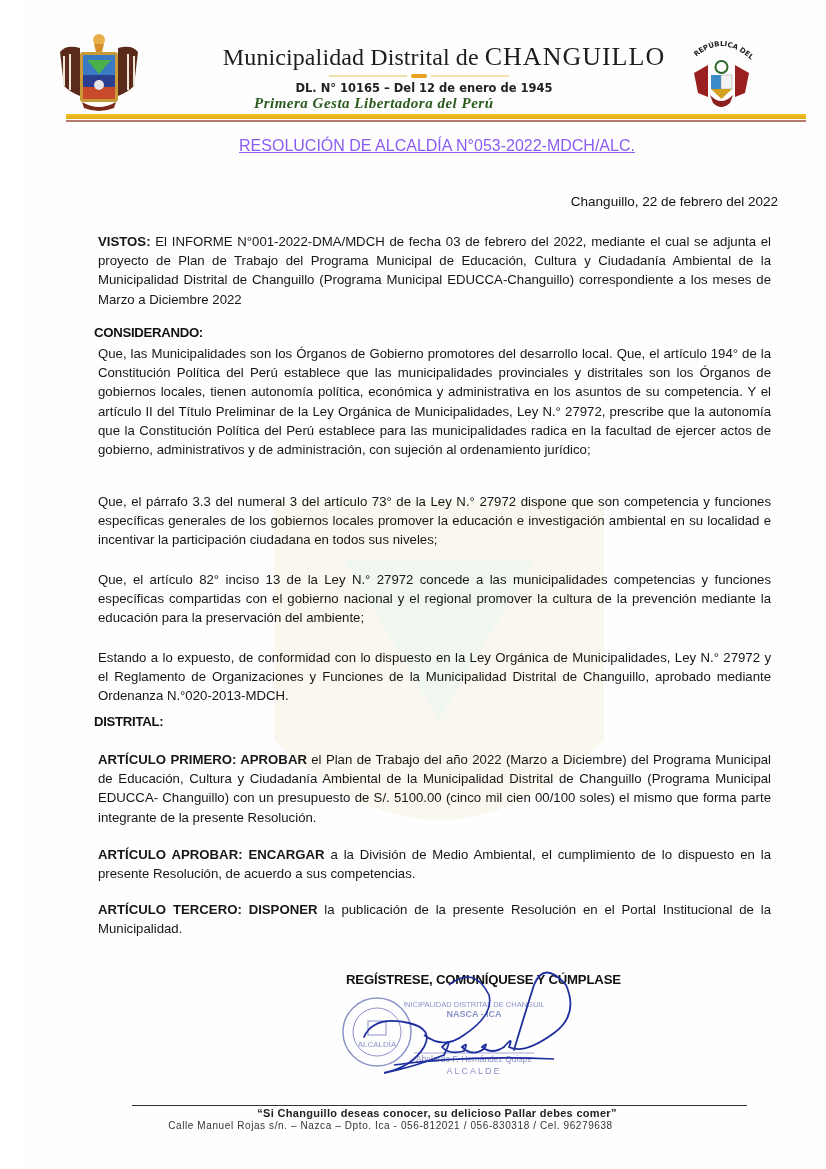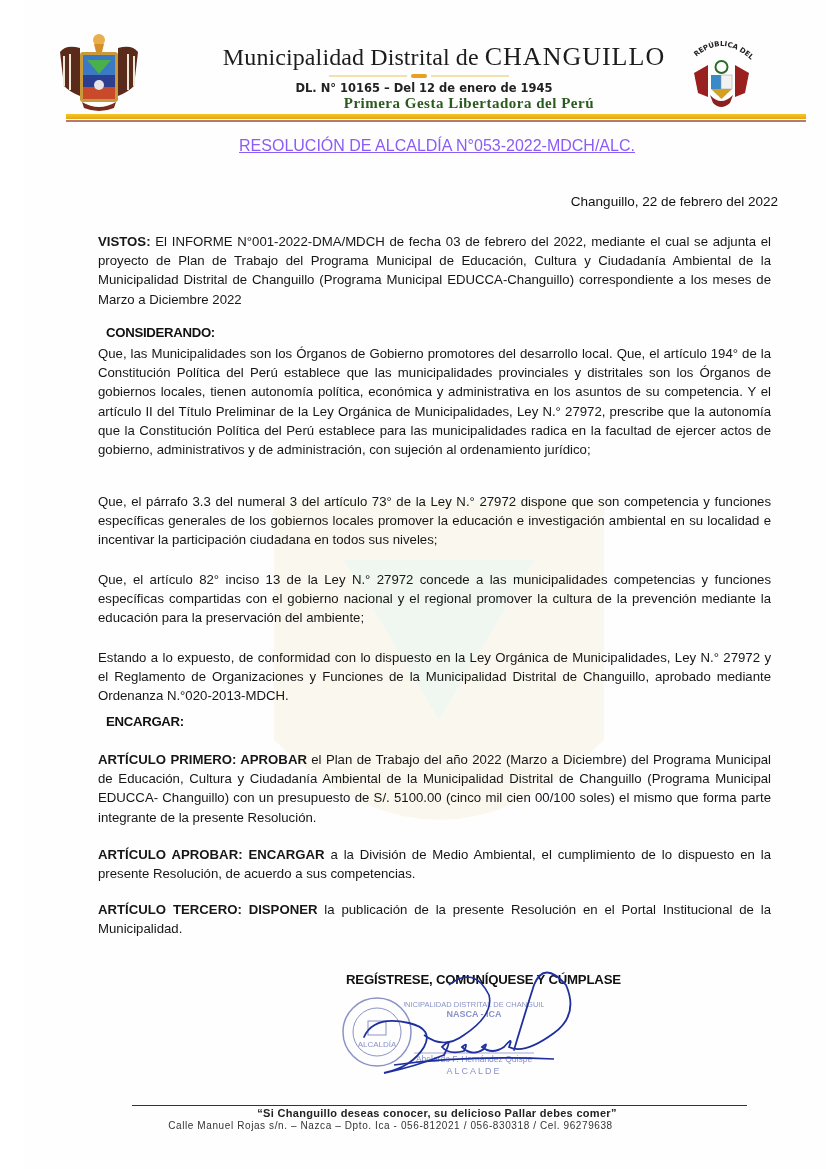--- a/index.html
+++ b/index.html
@@ -6,31 +6,31 @@
     body { width: 826px; height: 1169px; position: relative; overflow: hidden; font-family: "Liberation Sans", sans-serif; color: #1a1a1a; }
     .page { position: absolute; left: 0; top: 0; width: 826px; height: 1169px; background: #fefefe; margin-left: 24px; }
 
     
     .logo-left { position: absolute; left: 30px; top: 30px; width: 90px; height: 82px; }
     .logo-right { position: absolute; left: 660px; top: 35px; width: 75px; height: 78px; }
     .hdr-title { position: absolute; left: 185px; top: 42px; width: 470px; text-align: center; font-family: "Liberation Serif", serif; font-size: 24px; color: #1c1c1c; letter-spacing: 0.1px; white-space: nowrap; }
     .hdr-title .big { font-size: 26px; margin-left: 6px; letter-spacing: 1px; }
     .hdr-ornament { position: absolute; left: 305px; top: 73px; width: 180px; height: 6px; }
     .hdr-sub { position: absolute; left: 230px; top: 81px; width: 340px; text-align: center; font-family: "DejaVu Sans", sans-serif; font-weight: bold; font-size: 11.5px; color: #222; white-space: nowrap; }
-    .hdr-motto { position: absolute; left: 230px; top: 95px; width: 340px; text-align: right; font-family: "Liberation Serif", serif; font-weight: bold; font-size: 15px; color: #2b5a1f; white-space: nowrap; letter-spacing: 0.5px; }
+    .hdr-motto { position: absolute; left: 230px; top: 95px; width: 340px; text-align: left; font-family: "Liberation Serif", serif; font-style: italic; font-weight: bold; font-size: 15px; color: #2b5a1f; white-space: nowrap; letter-spacing: 0.5px; }
     .hdr-rule-gold { position: absolute; left: 42px; top: 114px; width: 740px; height: 5px; background: linear-gradient(#f5c623, #e5a614); }
     .hdr-rule-red { position: absolute; left: 42px; top: 120px; width: 740px; height: 2px; background: #b77a6e; }
 
     .doc-title { position: absolute; left: 0; width: 826px; top: 137px; text-align: center; font-size: 16px; text-decoration: underline; color: #8b5cf6; white-space: nowrap; }
 
     .date-line { position: absolute; right: 72px; top: 194px; font-size: 13.5px; color: #111; white-space: nowrap; }
 
     .para { position: absolute; left: 74px; width: 673px; font-size: 13.2px; line-height: 19.2px; text-align: justify; color: #161616; }
     .para b { font-weight: bold; }
-    .heading { position: absolute; left: 82px; font-size: 13.2px; font-weight: bold; color: #111; letter-spacing: -0.3px; }
+    .heading { position: absolute; left: 70px; font-size: 13.2px; font-weight: bold; color: #111; letter-spacing: -0.3px; }
 
     
     .sig-caption { position: absolute; left: 322px; top: 972px; font-size: 13.2px; font-weight: bold; color: #111; white-space: nowrap; letter-spacing: -0.2px; }
     .seal-round { position: absolute; left: 316px; top: 995px; width: 74px; height: 74px; }
     .seal-rect { position: absolute; left: 380px; top: 997px; width: 140px; height: 80px; }
     .signature { position: absolute; left: 330px; top: 955px; width: 230px; height: 125px; }
 
     
     .ftr-rule { position: absolute; left: 108px; top: 1105px; width: 615px; height: 1px; background: #333; }
     .ftr-motto { position: absolute; left: 0; width: 826px; top: 1107px; text-align: center; font-family: "Liberation Sans", sans-serif; font-weight: bold; font-size: 11px; color: #222; white-space: nowrap; letter-spacing: 0.3px; }
@@ -94,21 +94,21 @@
   <div class="date-line">Changuillo, 22 de febrero del 2022</div>
 
   <div class="para" style="top:232px;"><b>VISTOS:</b><span> El INFORME N°001-2022-DMA/MDCH de fecha 03  de febrero del 2022, mediante el cual se adjunta el proyecto de Plan de Trabajo  del Programa Municipal de Educación, Cultura y Ciudadanía Ambiental de la Municipalidad Distrital de Changuillo (Programa Municipal EDUCCA-Changuillo) correspondiente a los meses de Marzo a Diciembre 2022</span></div>
 
   <div class="heading" style="top:325px;">CONSIDERANDO:</div>
   <div class="para" style="top:344px;">Que, las Municipalidades son los Órganos de Gobierno promotores del desarrollo local. Que, el artículo 194° de la Constitución Política del Perú establece que las municipalidades provinciales y distritales son los Órganos de gobiernos locales, tienen autonomía política, económica y administrativa en los asuntos de su competencia. Y el artículo II del Título Preliminar de la Ley Orgánica de Municipalidades, Ley N.° 27972, prescribe que la autonomía que la Constitución Política del Perú establece para las municipalidades radica en la facultad de ejercer actos de gobierno, administrativos y de administración, con sujeción al ordenamiento jurídico;</div>
   <div class="para" style="top:492px;">Que, el párrafo 3.3 del numeral 3 del artículo 73° de la Ley N.° 27972 dispone que son competencia y funciones específicas generales de los gobiernos locales promover la educación e investigación ambiental en su localidad e incentivar la participación ciudadana en todos sus niveles;</div>
   <div class="para" style="top:570px;">Que, el artículo 82° inciso 13 de la Ley N.° 27972 concede a las municipalidades competencias y funciones específicas compartidas con el gobierno nacional y el regional promover la cultura de la prevención mediante la educación para la preservación del ambiente;</div>
   <div class="para" style="top:648px;">Estando a lo expuesto, de conformidad con lo dispuesto en la Ley Orgánica de Municipalidades, Ley N.° 27972 y el Reglamento de Organizaciones y Funciones de la Municipalidad Distrital de Changuillo, aprobado mediante Ordenanza N.°020-2013-MDCH.</div>
 
-  <div class="heading" style="top:714px;">ENCARGAR:</div>
+  <div class="heading" style="top:714px;">DISTRITAL:</div>
   <div class="para" style="top:750px;"><b>ARTÍCULO PRIMERO: APROBAR</b><span> el Plan de Trabajo del año 2022  (Marzo a Diciembre) del Programa Municipal de Educación, Cultura y Ciudadanía Ambiental de la Municipalidad Distrital de Changuillo (Programa Municipal EDUCCA- Changuillo) con un presupuesto de S/. 5100.00 (cinco mil cien 00/100 soles) el mismo que forma parte integrante de la presente Resolución.</span></div>
   <div class="para" style="top:845px;"><b>ARTÍCULO APROBAR: ENCARGAR</b><span> a la División de Medio  Ambiental, el cumplimiento de lo dispuesto en la presente Resolución, de acuerdo a sus competencias.</span></div>
   <div class="para" style="top:900px;"><b>ARTÍCULO TERCERO: DISPONER</b><span> la publicación de la presente Resolución en el Portal Institucional de la Municipalidad.</span></div>
 
   <div class="sig-caption">REGÍSTRESE, COMUNÍQUESE Y CÚMPLASE</div>
 
   <svg class="seal-round" viewBox="0 0 74 74">
     <circle cx="37" cy="37" r="34" fill="none" stroke="#8a92c8" stroke-width="1.5"></circle>
     <circle cx="37" cy="37" r="24" fill="none" stroke="#8a92c8" stroke-width="1"></circle>
     <rect x="28" y="26" width="18" height="14" fill="none" stroke="#8a92c8" stroke-width="1"></rect>

